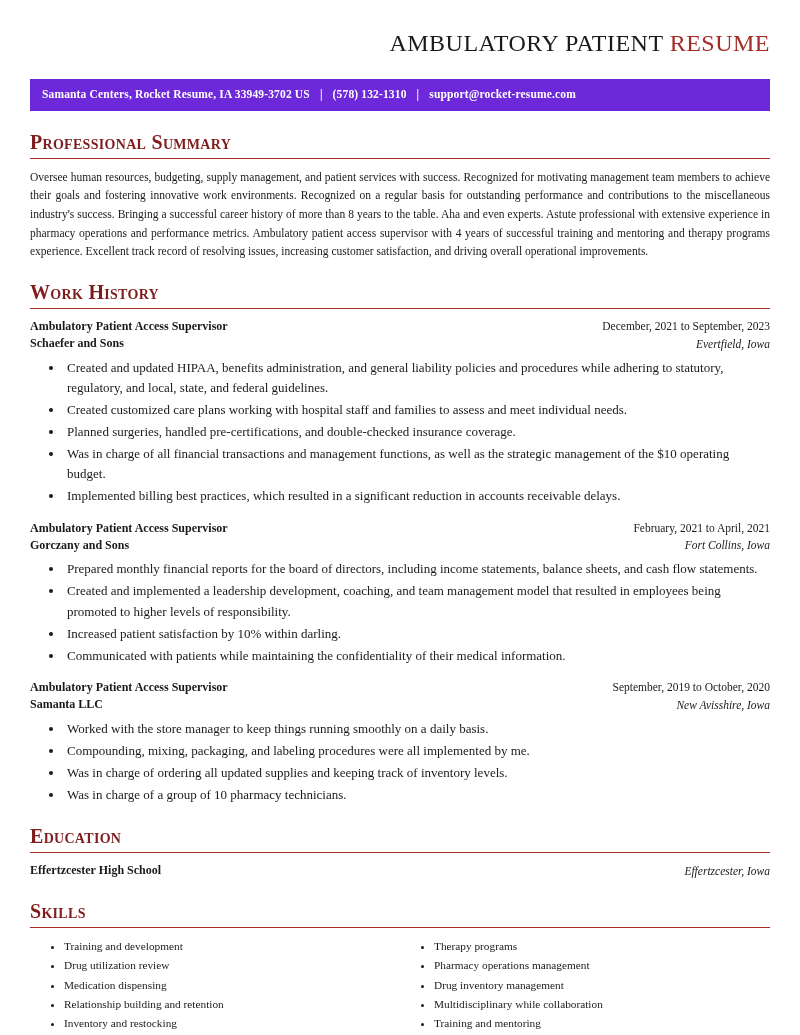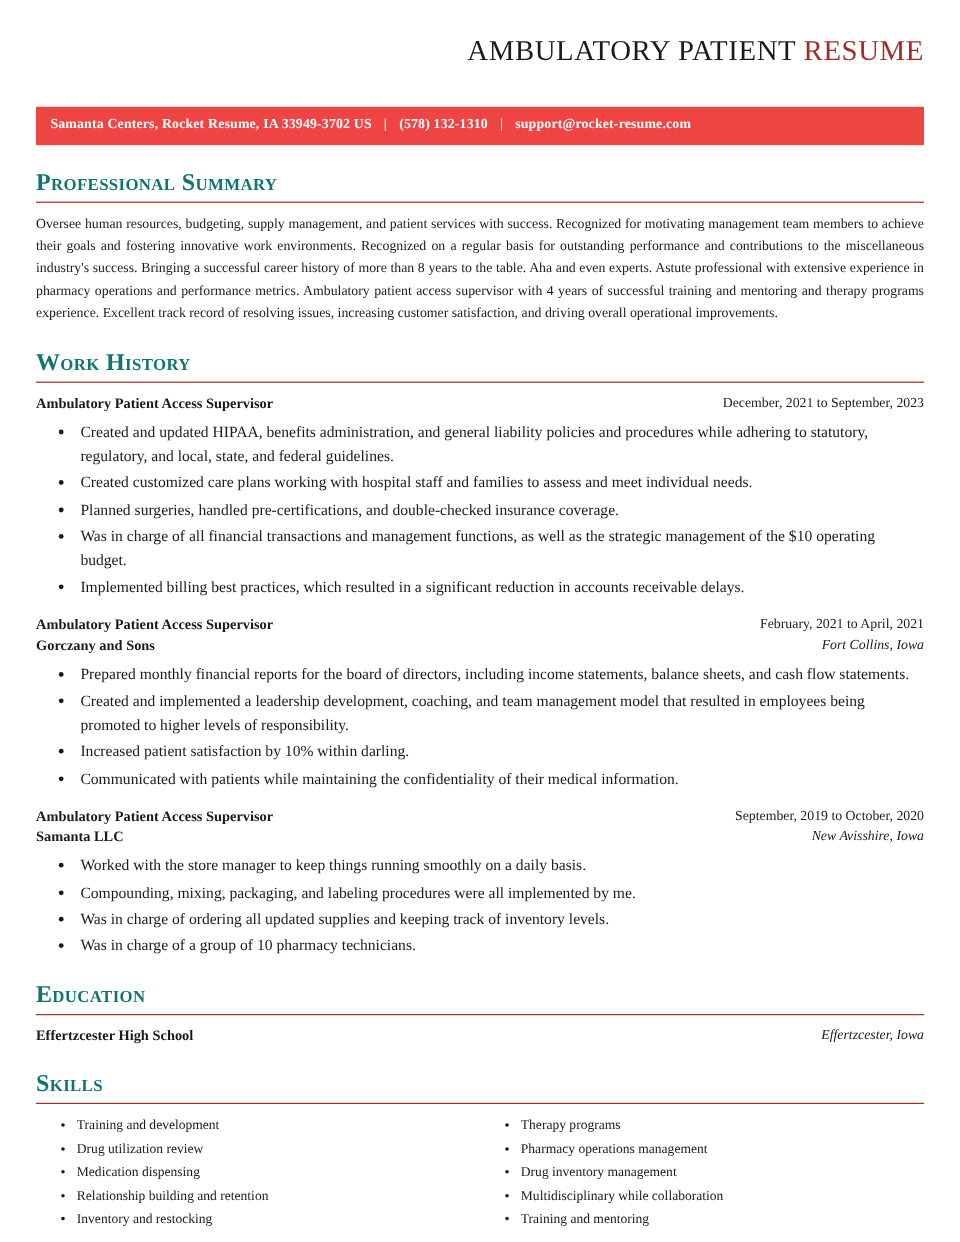--- a/index.html
+++ b/index.html
@@ -31,43 +31,43 @@
     margin: 4px 0 0 0;
     color: #1a1a1a;
     text-transform: uppercase;
     font-family: "Liberation Serif", serif;
     text-align: right;
   }
   .name-title .accent {
     color: #a32c26;
   }
   .contact-bar {
-    margin-top: 32px;
-    background: #ef4444;
+    margin-top: 22px;
+    background: #6d28d9;
     color: #ffffff;
     font-size: 11.5px;
     font-weight: bold;
     letter-spacing: 0.15px;
     padding: 9px 12px;
     line-height: 1.2;
   }
   .contact-bar .sep {
     display: inline-block;
     padding: 0 7px;
     font-weight: bold;
   }
 
   
   .section {
     margin-top: 20px;
   }
   .section-title {
     font-size: 20px;
     font-weight: bold;
-    color: #0f766e;
+    color: #7f1d1d;
     letter-spacing: 0.3px;
     font-variant: small-caps;
     text-transform: capitalize;
     line-height: 1.1;
     margin: 0 0 5px 0;
     font-family: "Liberation Serif", serif;
   }
   .section-rule {
     border: 0;
     border-top: 1.5px solid #a32c26;
@@ -82,21 +82,21 @@
     margin: 0;
   }
 
   
   .entry {
     margin-bottom: 13px;
   }
   .entry-row {
     display: flex;
     justify-content: space-between;
-    align-items: flex-start;
+    align-items: center;
     line-height: 1.45;
   }
   .entry-title {
     font-size: 12px;
     font-weight: bold;
     color: #1a1a1a;
   }
   .entry-date {
     font-size: 11.5px;
     color: #1a1a1a;
@@ -174,20 +174,24 @@
   </div>
 
   <div class="section">
     <div class="section-title">Work History</div>
     <hr class="section-rule">
 
     <div class="entry">
       <div class="entry-row">
         <span class="entry-title">Ambulatory Patient Access Supervisor</span>
         <span class="entry-date">December, 2021 to September, 2023</span>
+      </div>
+      <div class="entry-row">
+        <span class="entry-org">Schaefer and Sons</span>
+        <span class="entry-loc">Evertfield, Iowa</span>
       </div>
       <ul class="bullets">
         <li>Created and updated HIPAA, benefits administration, and general liability policies and procedures while adhering to statutory, regulatory, and local, state, and federal guidelines.</li>
         <li>Created customized care plans working with hospital staff and families to assess and meet individual needs.</li>
         <li>Planned surgeries, handled pre-certifications, and double-checked insurance coverage.</li>
         <li>Was in charge of all financial transactions and management functions, as well as the strategic management of the $10 operating budget.</li>
         <li>Implemented billing best practices, which resulted in a significant reduction in accounts receivable delays.</li>
       </ul>
     </div>
 

